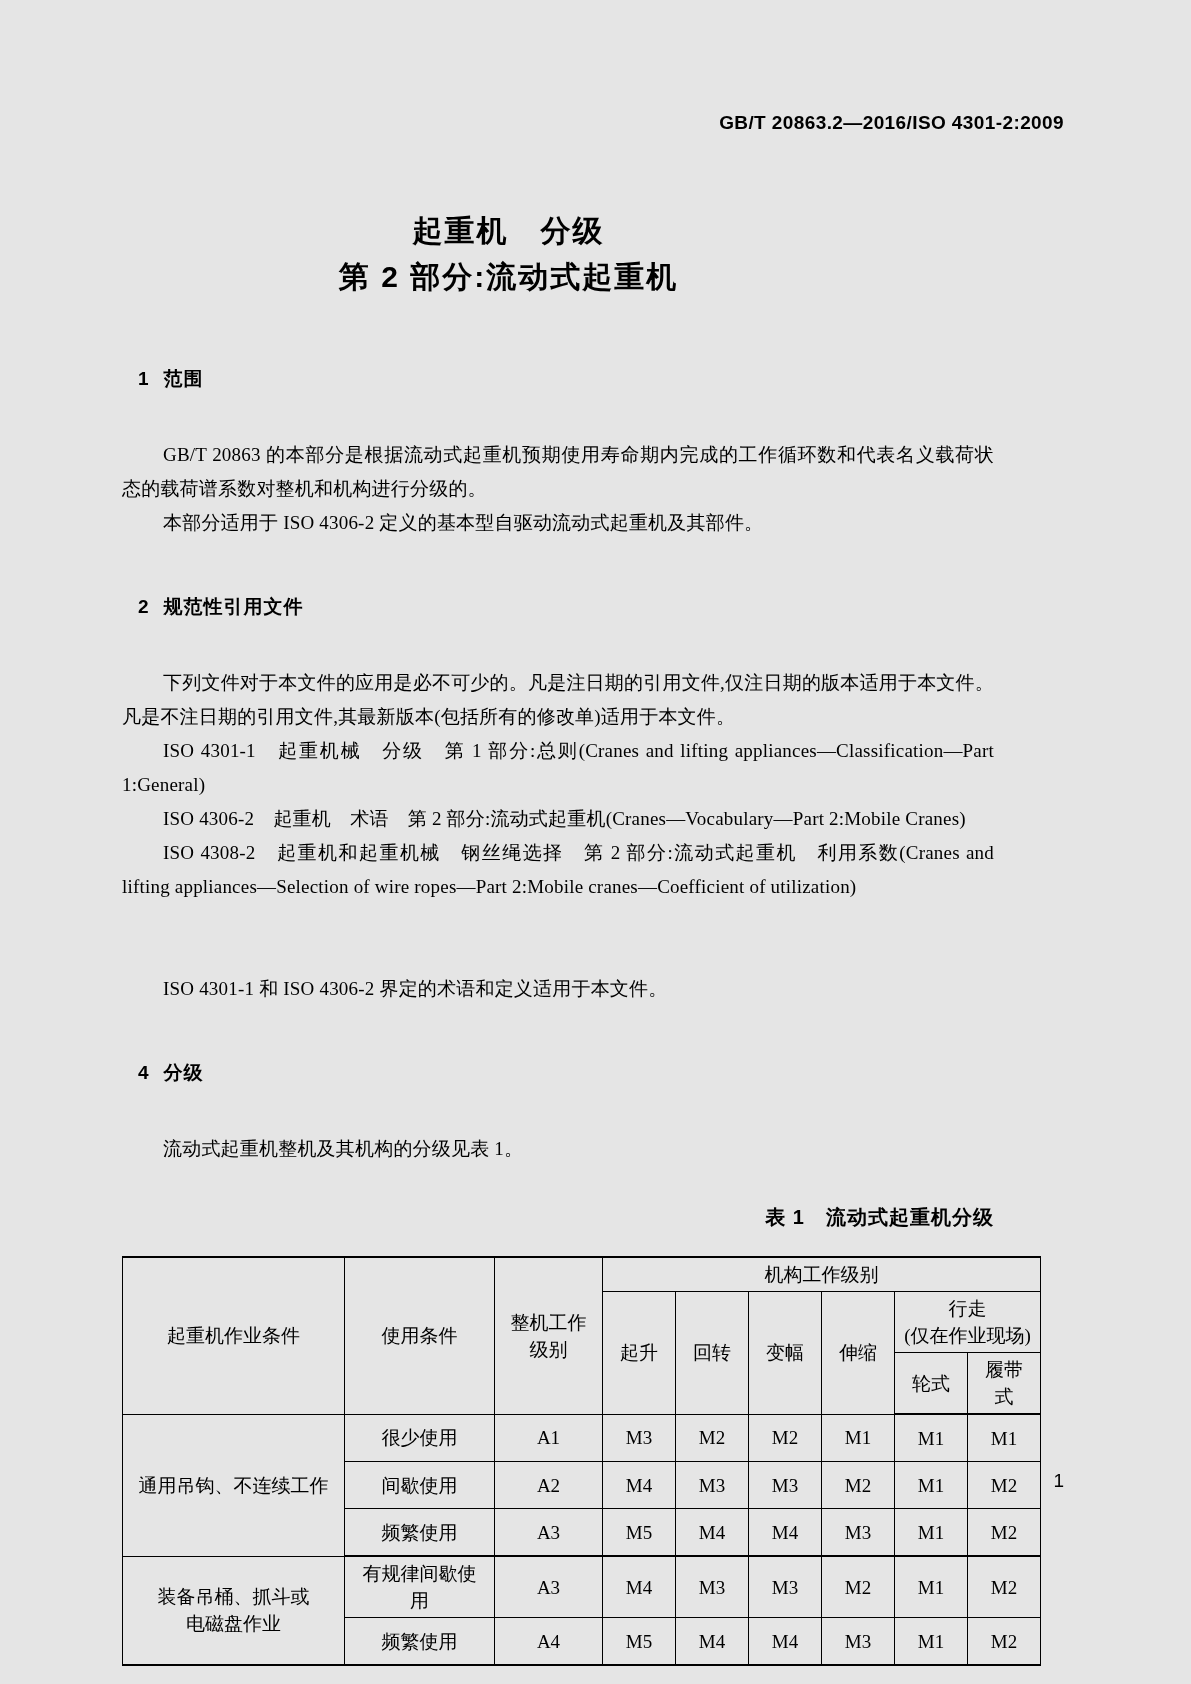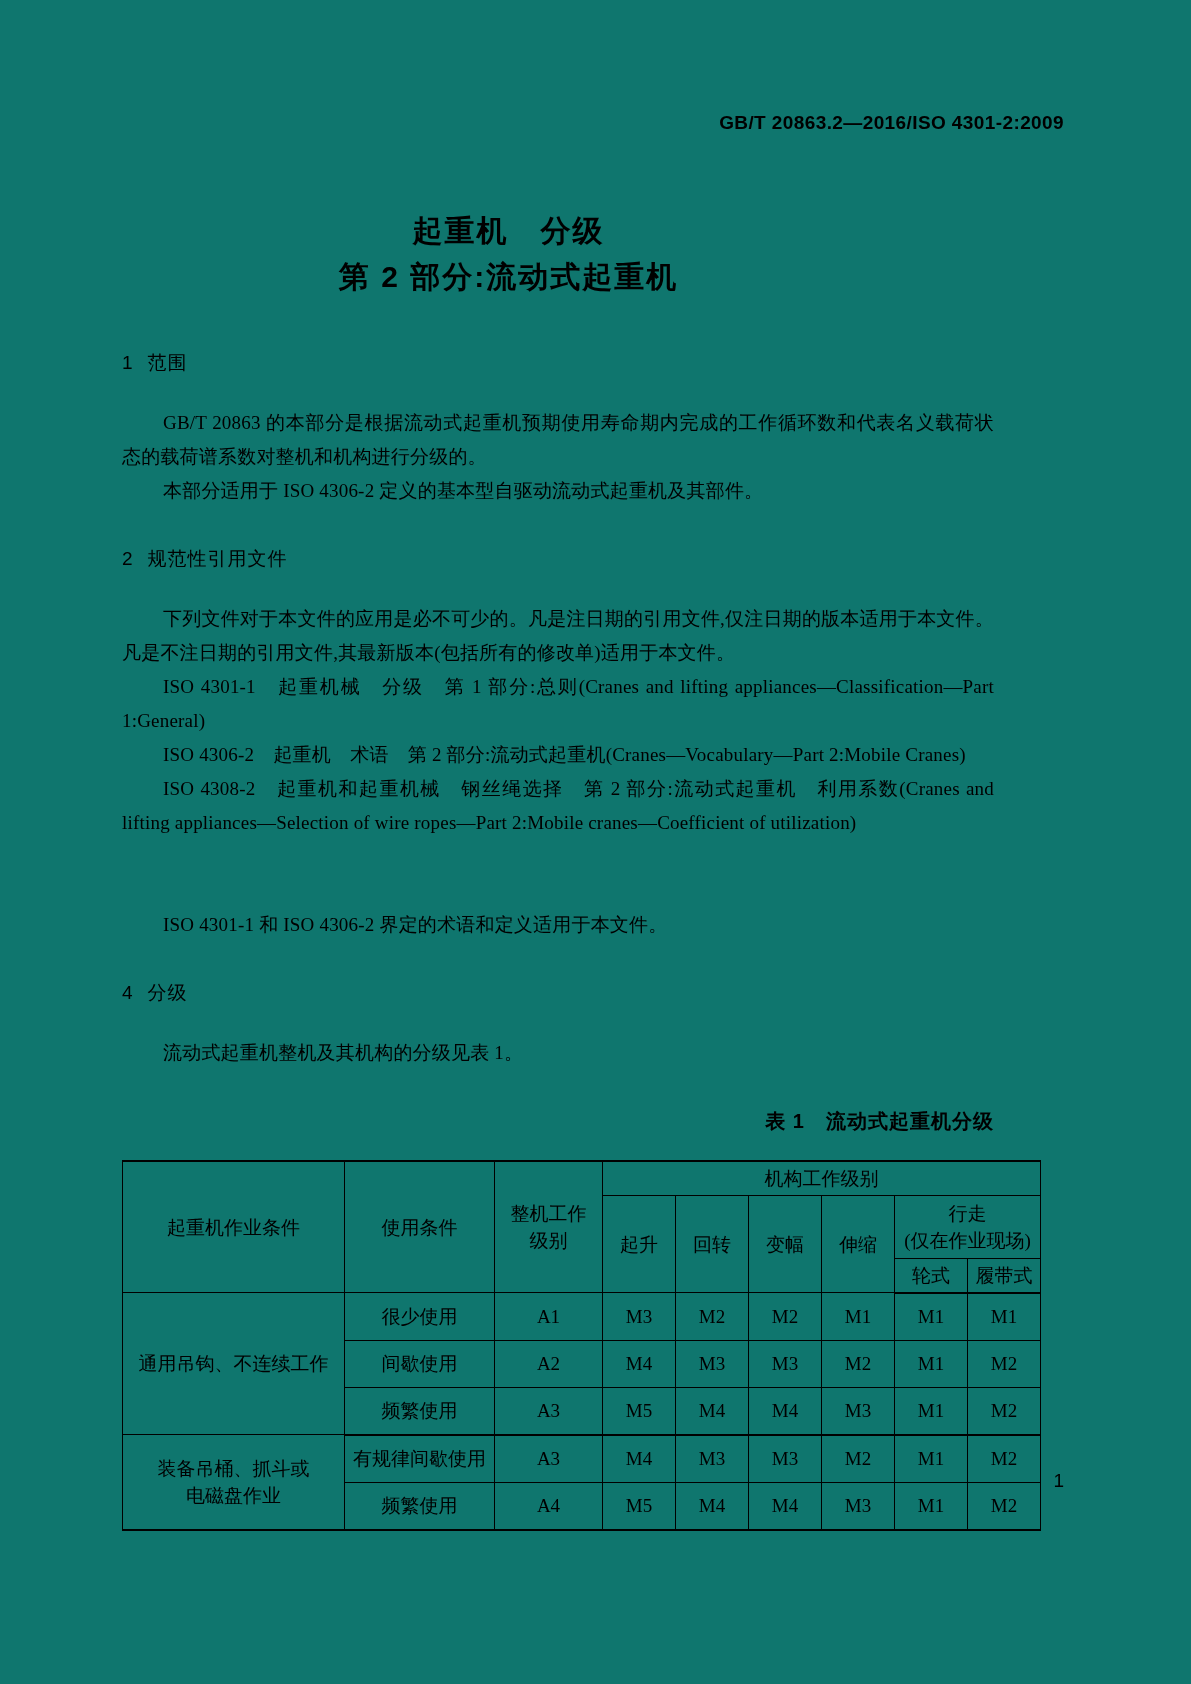--- a/index.html
+++ b/index.html
@@ -4,21 +4,21 @@
 <style>
   html, body {
     margin: 0;
     padding: 0;
     background: #ffffff;
   }
   .page {
     position: relative;
     width: 1191px;
     height: 1684px;
-    background: #0f766e;
+    background: #e5e5e5;
     margin: 0 auto;
     font-family: "Liberation Serif", "DejaVu Serif", serif;
     color: #000000;
     overflow: hidden;
   }
 
   
   .running-header {
     position: absolute;
     top: 112px;
@@ -49,22 +49,22 @@
   .content {
     position: absolute;
     top: 350px;
     left: 122px;
     width: 872px;
   }
 
   h2.section {
     font-family: "Liberation Sans", "DejaVu Sans", sans-serif;
     font-size: 19px;
-    font-weight: normal;
-    margin: 0;
+    font-weight: bold;
+    margin: 16px;
     padding: 0;
     letter-spacing: 1px;
   }
   .sec-num { margin-right: 14px; }
 
   p.para {
     margin: 0;
     font-size: 19px;
     line-height: 34px;
     text-align: justify;
@@ -91,21 +91,21 @@
     margin: 25px auto 0 auto;
     table-layout: fixed;
   }
   table.cls td, table.cls th {
     border: 1px solid #000000;
     text-align: center;
     vertical-align: middle;
     font-weight: normal;
     font-size: 19px;
     line-height: 27px;
-    padding: 3px 0;
+    padding: 3px 9px;
     font-family: "Liberation Serif", "DejaVu Serif", serif;
   }
   table.cls {
     border-top: 2px solid #000;
     border-bottom: 2px solid #000;
   }
   table.cls tr.thick-bottom > td,
   table.cls tr.thick-bottom > th {
     border-bottom: 2px solid #000;
   }

